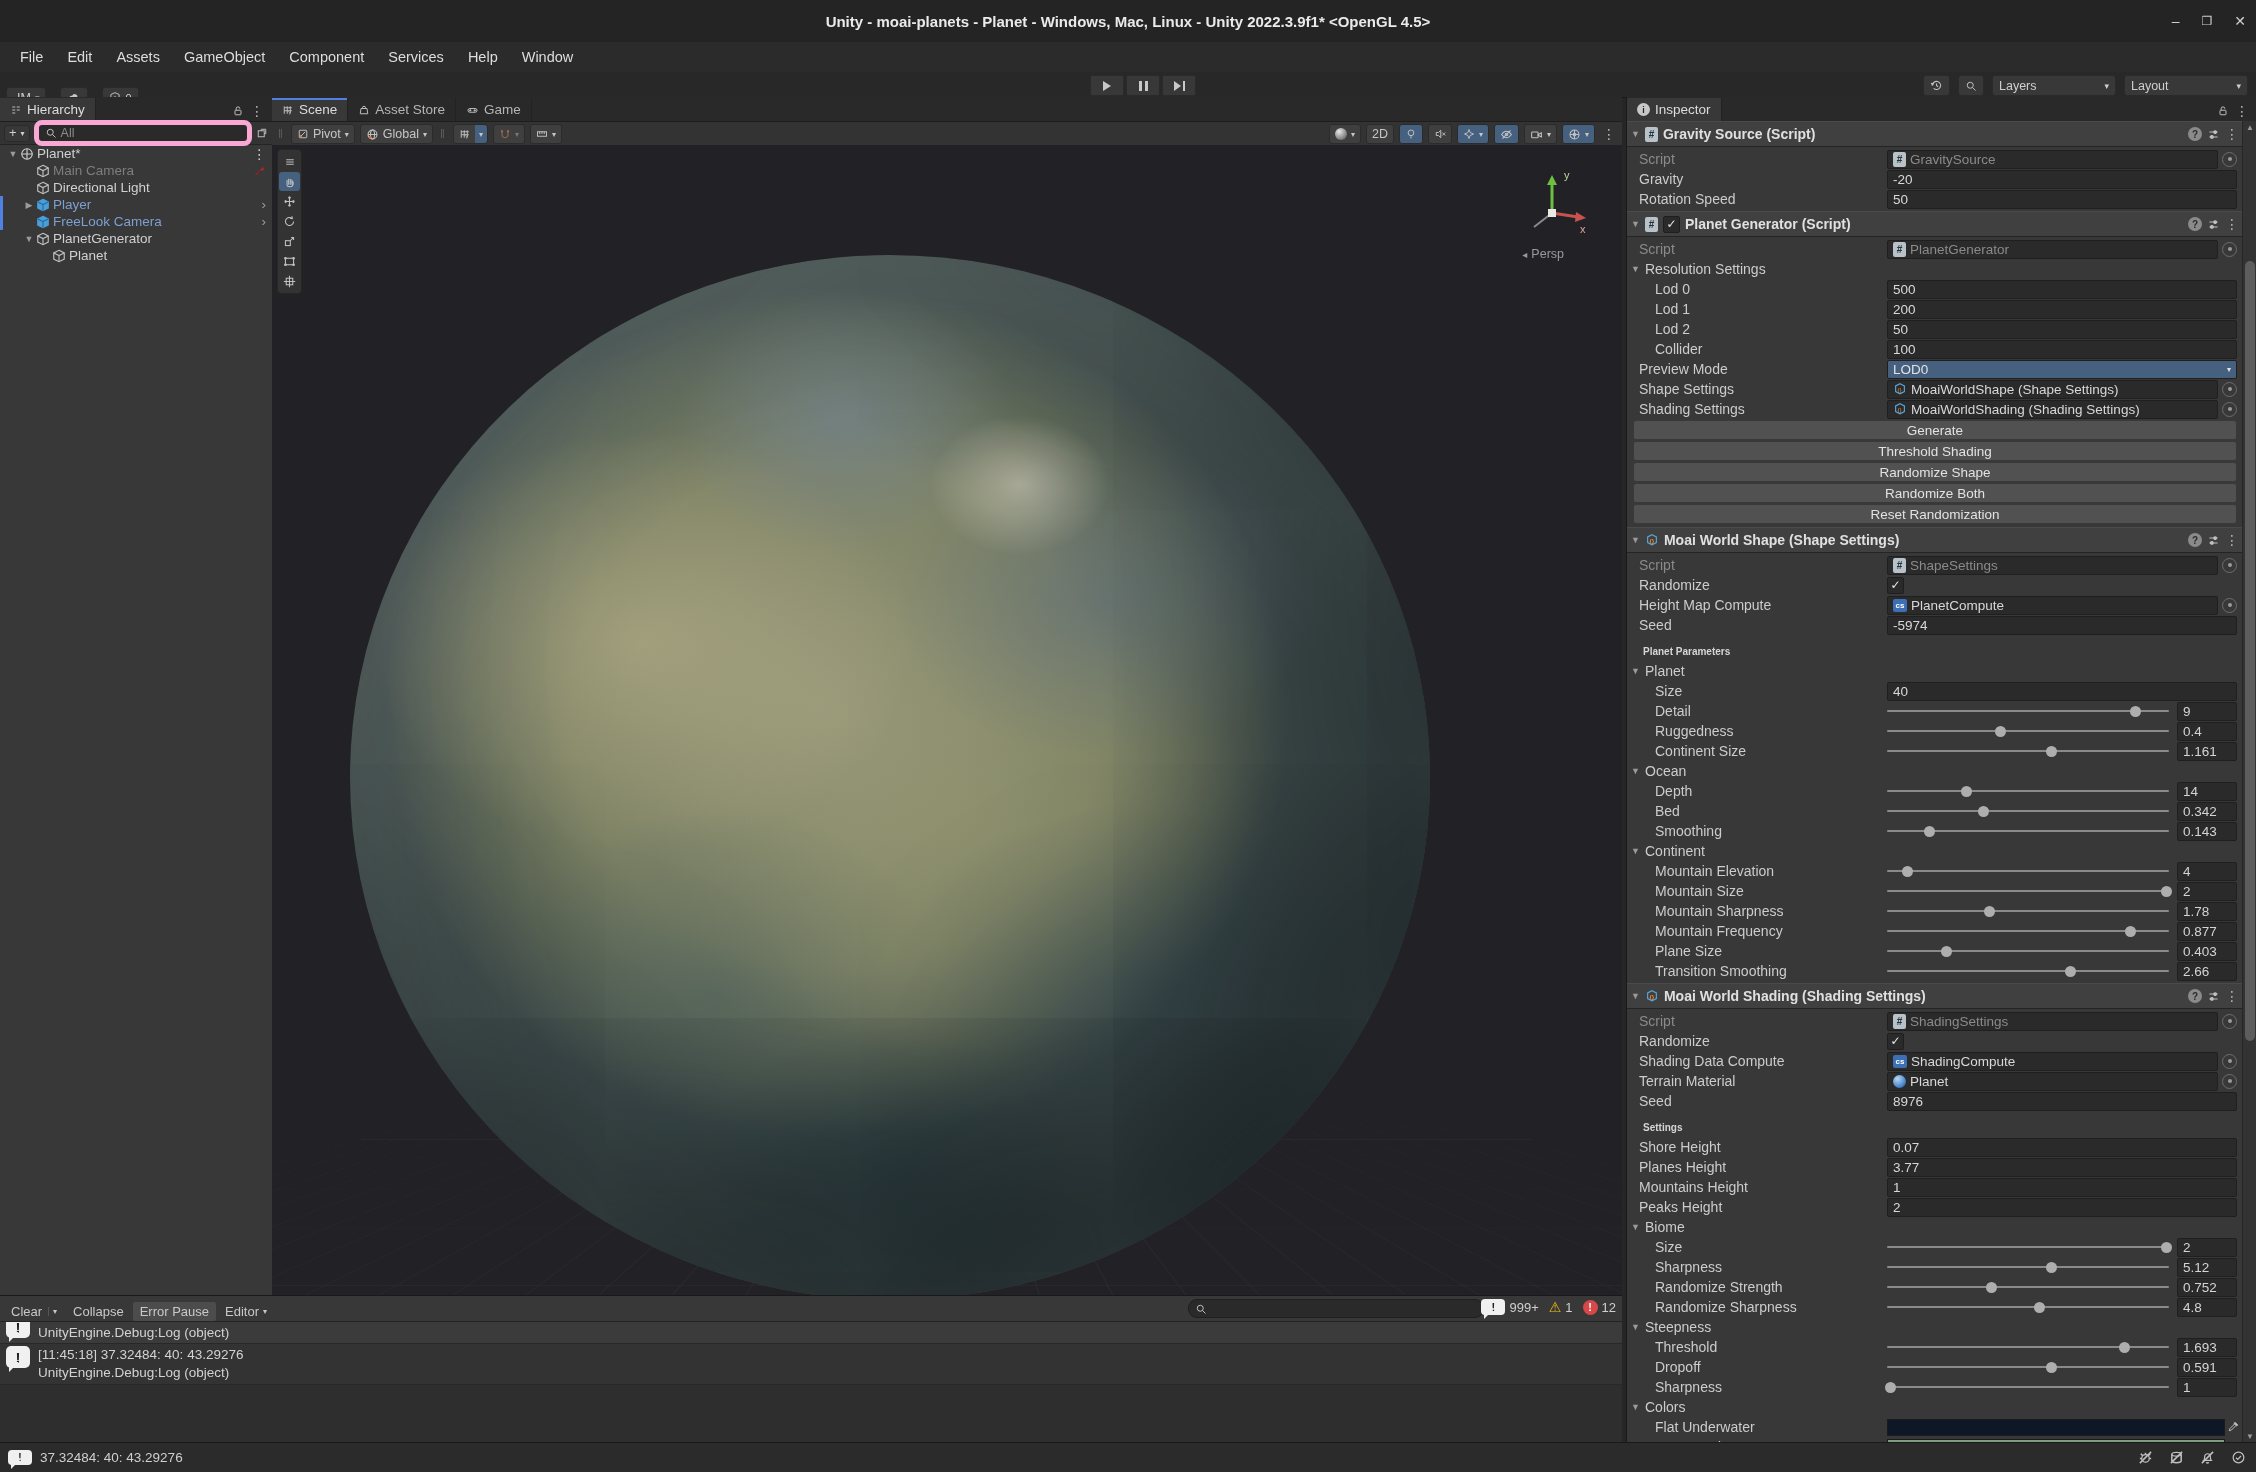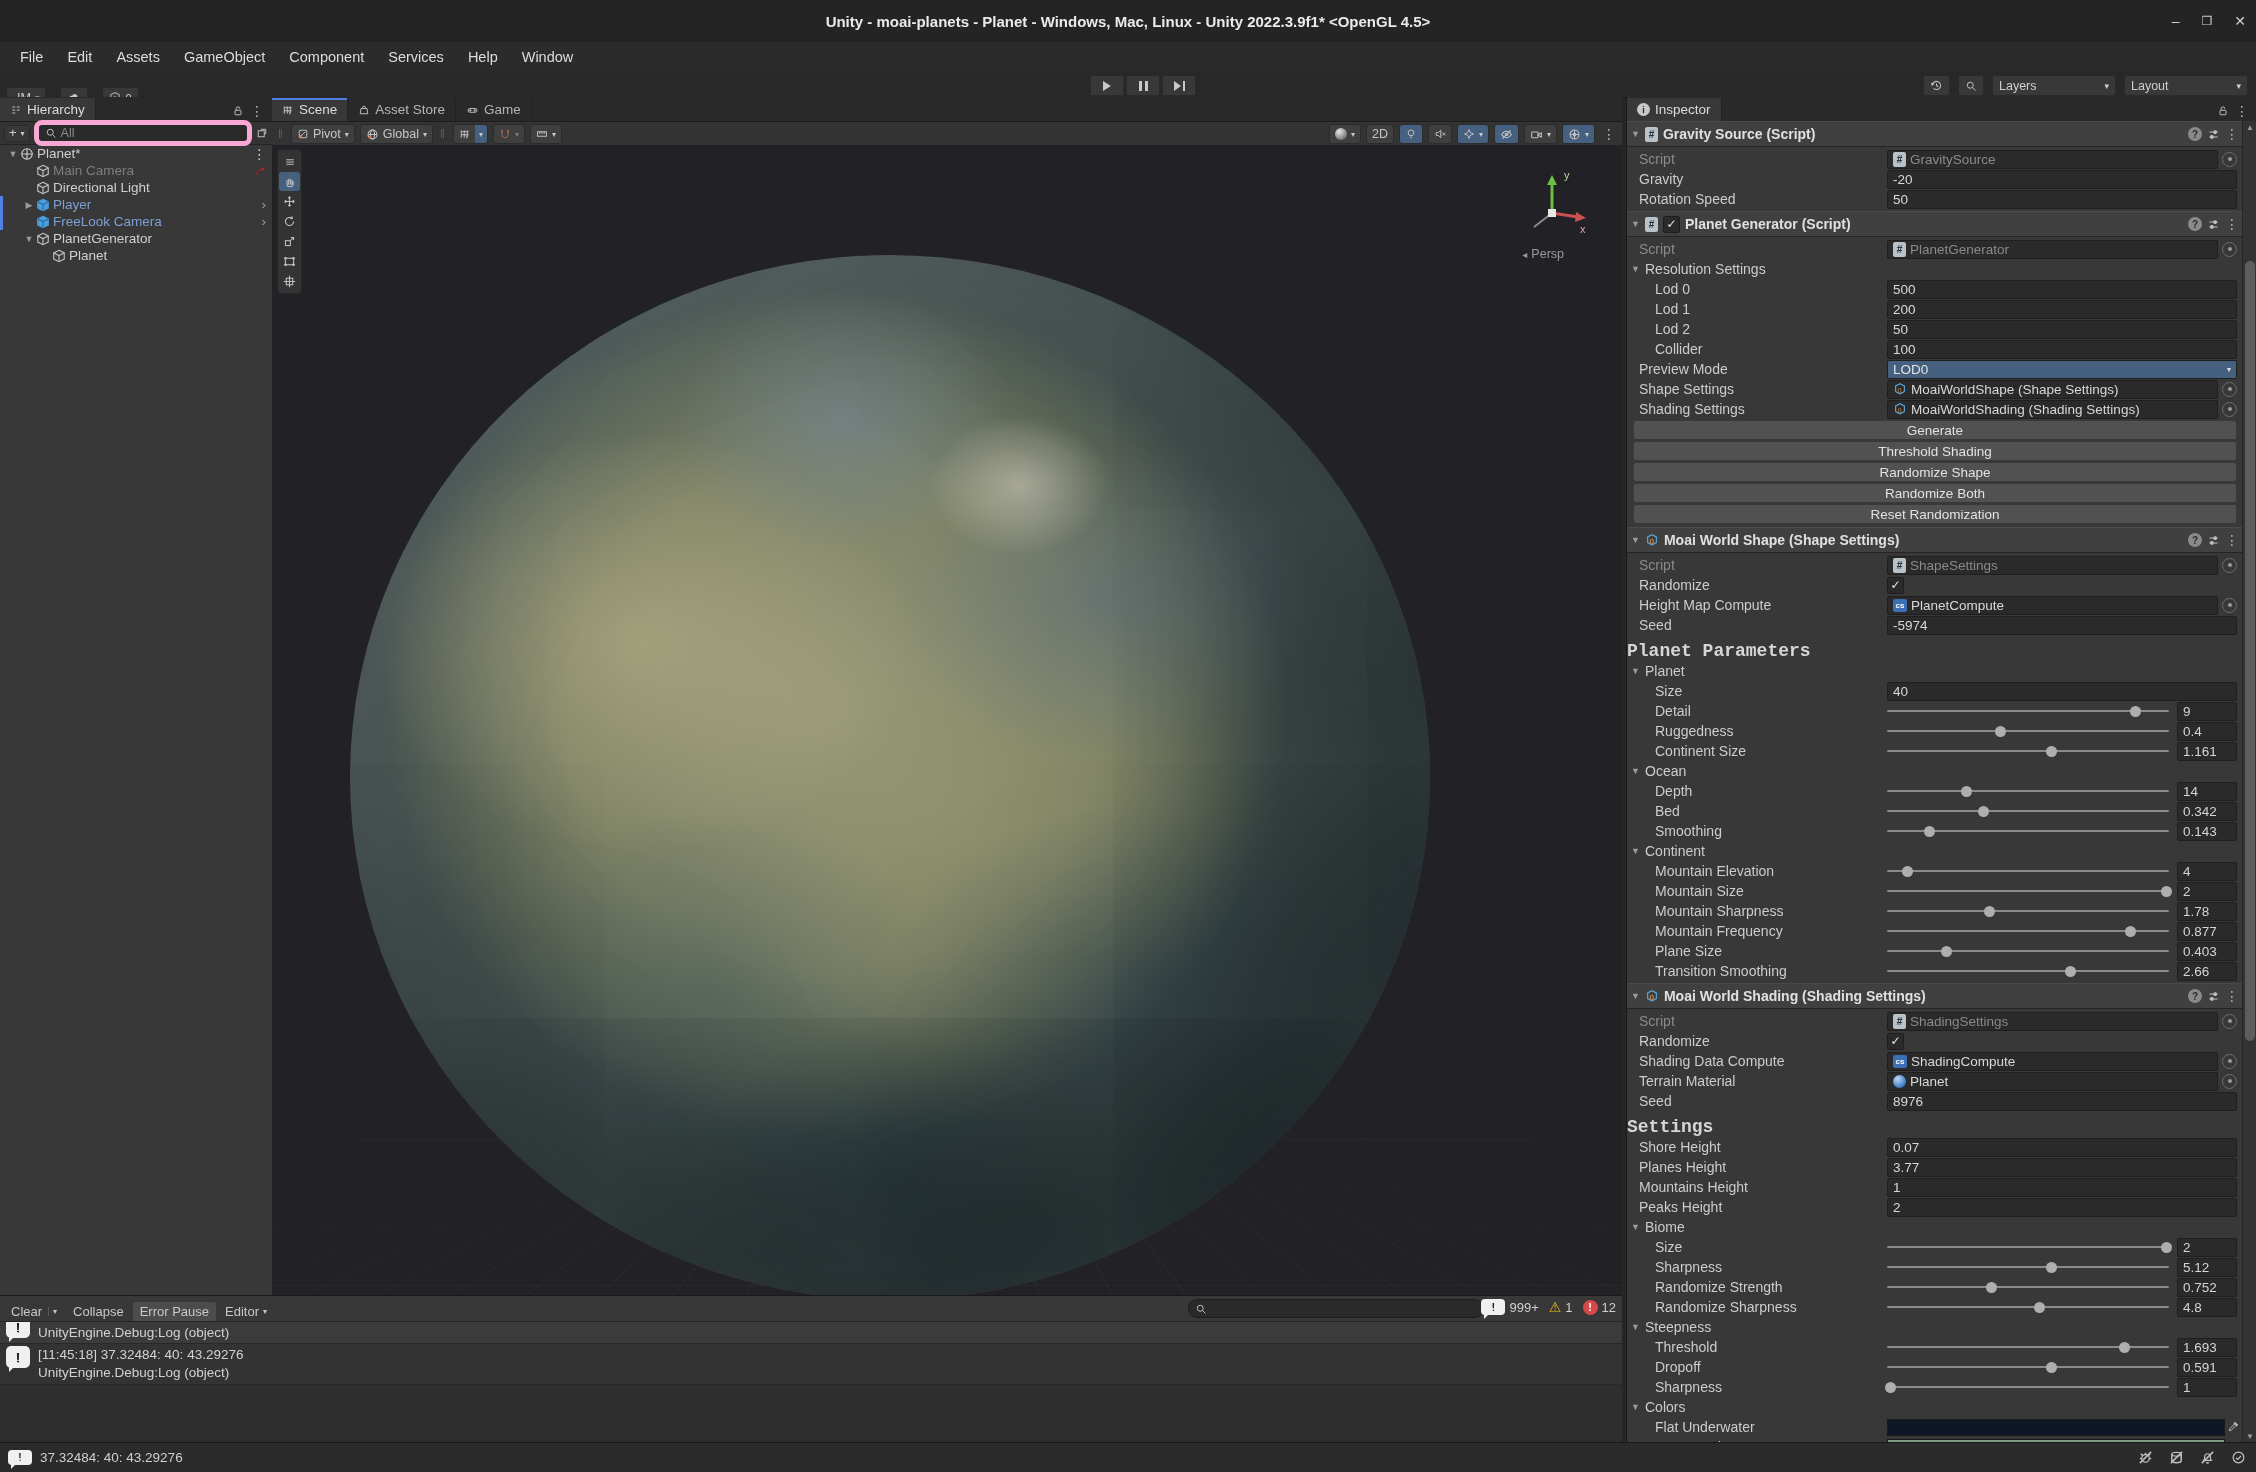--- a/index.html
+++ b/index.html
@@ -96,21 +96,21 @@
   .pick i{width:4px;height:4px;background:#9a9a9a;border-radius:50%;}
   .chk{width:15px;height:15px;background:#2a2a2a;border:1px solid #1e1e1e;border-radius:2px;color:#e8e8e8;
        font-size:12px;display:flex;align-items:center;justify-content:center;}
   .slider{flex:1;height:17px;display:flex;align-items:center;position:relative;margin-right:8px;}
   .slider .track{position:absolute;left:0;right:0;height:2px;background:#8a8a8a;border-radius:1px;}
   .slider .thumb{position:absolute;width:11px;height:11px;background:#aeaeae;border-radius:50%;margin-left:-5px;}
   .sval{flex:0 0 48px;height:17px;background:#2a2a2a;border:1px solid #1f1f1f;border-radius:2px;
         display:flex;align-items:center;padding:0 5px;margin-right:6px;font-size:13.5px;}
   .ibtn{height:18px;margin:1px 6px 1px 6px;background:#515151;border:1px solid #393939;border-radius:3px;
         display:flex;align-items:center;justify-content:center;font-size:13.5px;color:#e2e2e2;}
-  .boldlbl{height:20px;display:flex;align-items:center;padding-left:0;font-weight:bold;font-size:18px;color:#d6d6d6;font-family:Liberation Mono, monospace;}
+  .boldlbl{height:20px;display:flex;align-items:center;padding-left:16px;font-weight:bold;font-size:10px;color:#d6d6d6;}
   .foldrow{height:20px;display:flex;align-items:center;padding-left:4px;font-size:14px;color:#cccccc;gap:4px;}
   .foldrow .fold{font-size:9px;color:#9a9a9a;width:10px;}
   .swatch{flex:1;height:15px;border:1px solid #1b1b1b;margin-right:2px;}
   .gap6{height:6px;}
   .hicon{display:inline-flex;align-items:center;justify-content:center;}
   
   #console{position:absolute;left:0;top:1295px;width:1622px;height:148px;background:#2e2e2e;border-top:1px solid #191919;}
   #console-toolbar{height:25px;background:#383838;border-bottom:1px solid #242424;display:flex;align-items:flex-end;padding:0 4px;gap:2px;position:relative;}
   .cbtn{height:19px;display:flex;align-items:center;padding:0 7px;font-size:13px;color:#c8c8c8;border-radius:2px;}
   .cbtn.on{background:#4c4c4c;}

